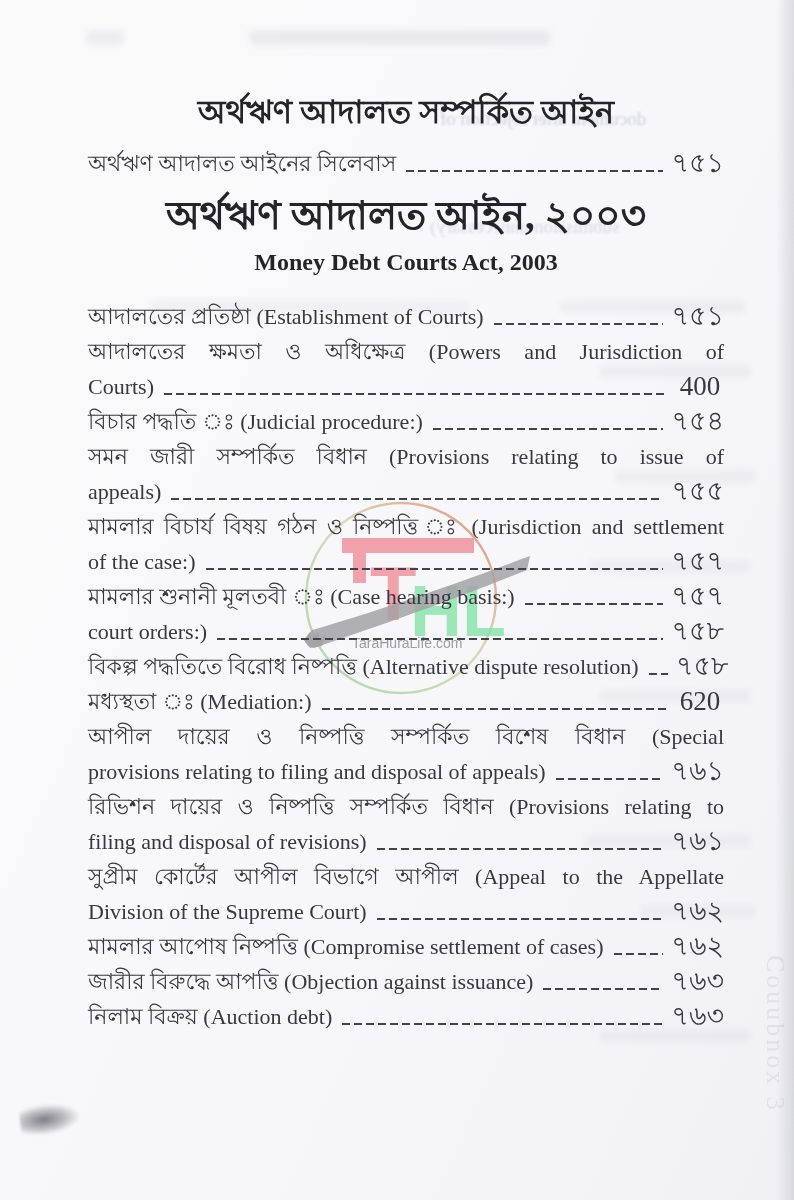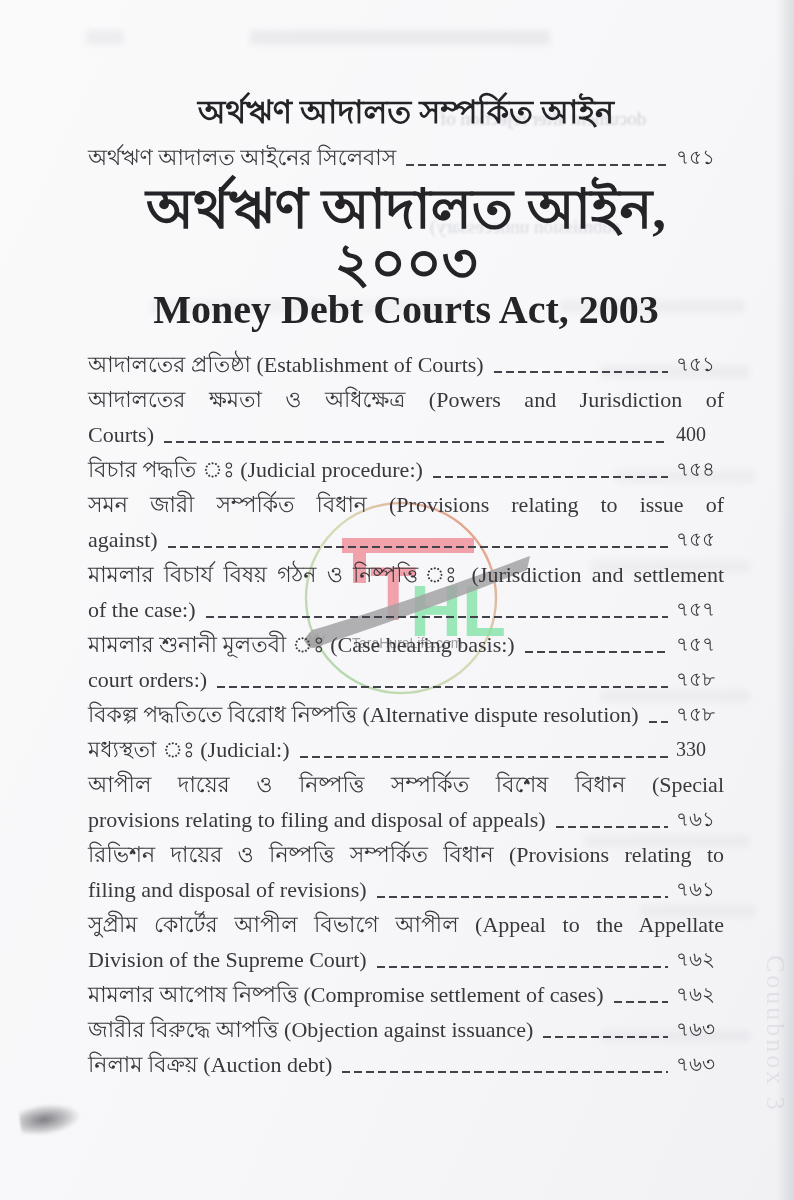--- a/index.html
+++ b/index.html
@@ -44,38 +44,38 @@
   .content { position:absolute; left:88px; top:78px; width:636px; z-index:2; }
   .part-title {
     margin:0; font-size:38px; line-height:50px; font-weight:bold;
     text-align:center; color:#242428;
   }
   .section-title {
     margin:6px 0 0 0; font-size:32px; line-height:56px; font-weight:bold;
     text-align:center; color:#242428;
   }
   .act-title-bn {
-    margin:8px 0 0 0; font-size:55px; line-height:54px; font-weight:bold;
+    margin:8px 0 0 0; font-size:39px; line-height:54px; font-weight:bold;
     text-align:center; color:#242428;
   }
   .act-title-en {
-    margin:2px 0 0 0; font-size:40px; line-height:34px; font-weight:bold;
+    margin:2px 0 0 0; font-size:24px; line-height:34px; font-weight:bold;
     text-align:center; color:#242428;
   }
   .toc-list { margin-top:20px; }
   .line { line-height:35px; font-size:22px; color:#38383d; }
   .line.justify { text-align:justify; text-align-last:justify; }
   .last-line { display:flex; align-items:flex-end; }
   .line-text { white-space:nowrap; }
   .leader {
     flex:1 1 24px; height:2.5px; margin:0 8px 9px 10px;
     background:repeating-linear-gradient(90deg,#42424a 0 8px,transparent 8px 12px);
   }
-  .page-num { min-width:48px; text-align:left; font-size:20px; color:#38383d; }
-  .syllabus { margin-top:0; }
+  .page-num { min-width:48px; text-align:center; font-size:27px; color:#38383d; }
+  .syllabus { margin-top:6px; }
 </style>
 </head>
 <body>
 
 <div class="page">
 
   <div class="bleed-layer">
     <div class="ghost-bar" style="left:250px;top:30px;width:300px;height:15px;opacity:.09"></div>
     <div class="ghost-bar" style="left:86px;top:30px;width:38px;height:15px;opacity:.08"></div>
     <div class="fragment" style="left:440px;top:108px">document after rejection of</div>
@@ -150,21 +150,21 @@
       <span class="line-text">বিচার পদ্ধতি ঃ (Judicial procedure:)</span>
       <span class="leader"></span>
       <span class="page-num">৭৫৪</span>
     </div>
   </div>
         <div class="toc-entry">
     <div class="pre-lines">
             <div class="line justify">সমন জারী সম্পর্কিত বিধান (Provisions relating to issue of</div>
           </div>
     <div class="line last-line">
-      <span class="line-text">against)</span>
+      <span class="line-text">appeals)</span>
       <span class="leader"></span>
       <span class="page-num">৭৫৫</span>
     </div>
   </div>
         <div class="toc-entry">
     <div class="pre-lines">
             <div class="line justify">মামলার বিচার্য বিষয় গঠন ও নিষ্পত্তি ঃ (Jurisdiction and settlement</div>
           </div>
     <div class="line last-line">
       <span class="line-text">of the case:)</span>
@@ -191,23 +191,23 @@
     <div class="pre-lines"></div>
     <div class="line last-line">
       <span class="line-text">বিকল্প পদ্ধতিতে বিরোধ নিষ্পত্তি (Alternative dispute resolution)</span>
       <span class="leader"></span>
       <span class="page-num">৭৫৮</span>
     </div>
   </div>
         <div class="toc-entry">
     <div class="pre-lines"></div>
     <div class="line last-line">
-      <span class="line-text">মধ্যস্থতা ঃ (Judicial:)</span>
-      <span class="leader"></span>
-      <span class="page-num">330</span>
+      <span class="line-text">মধ্যস্থতা ঃ (Mediation:)</span>
+      <span class="leader"></span>
+      <span class="page-num">620</span>
     </div>
   </div>
         <div class="toc-entry">
     <div class="pre-lines">
             <div class="line justify">আপীল দায়ের ও নিষ্পত্তি সম্পর্কিত বিশেষ বিধান (Special</div>
           </div>
     <div class="line last-line">
       <span class="line-text">provisions relating to filing and disposal of appeals)</span>
       <span class="leader"></span>
       <span class="page-num">৭৬১</span>

